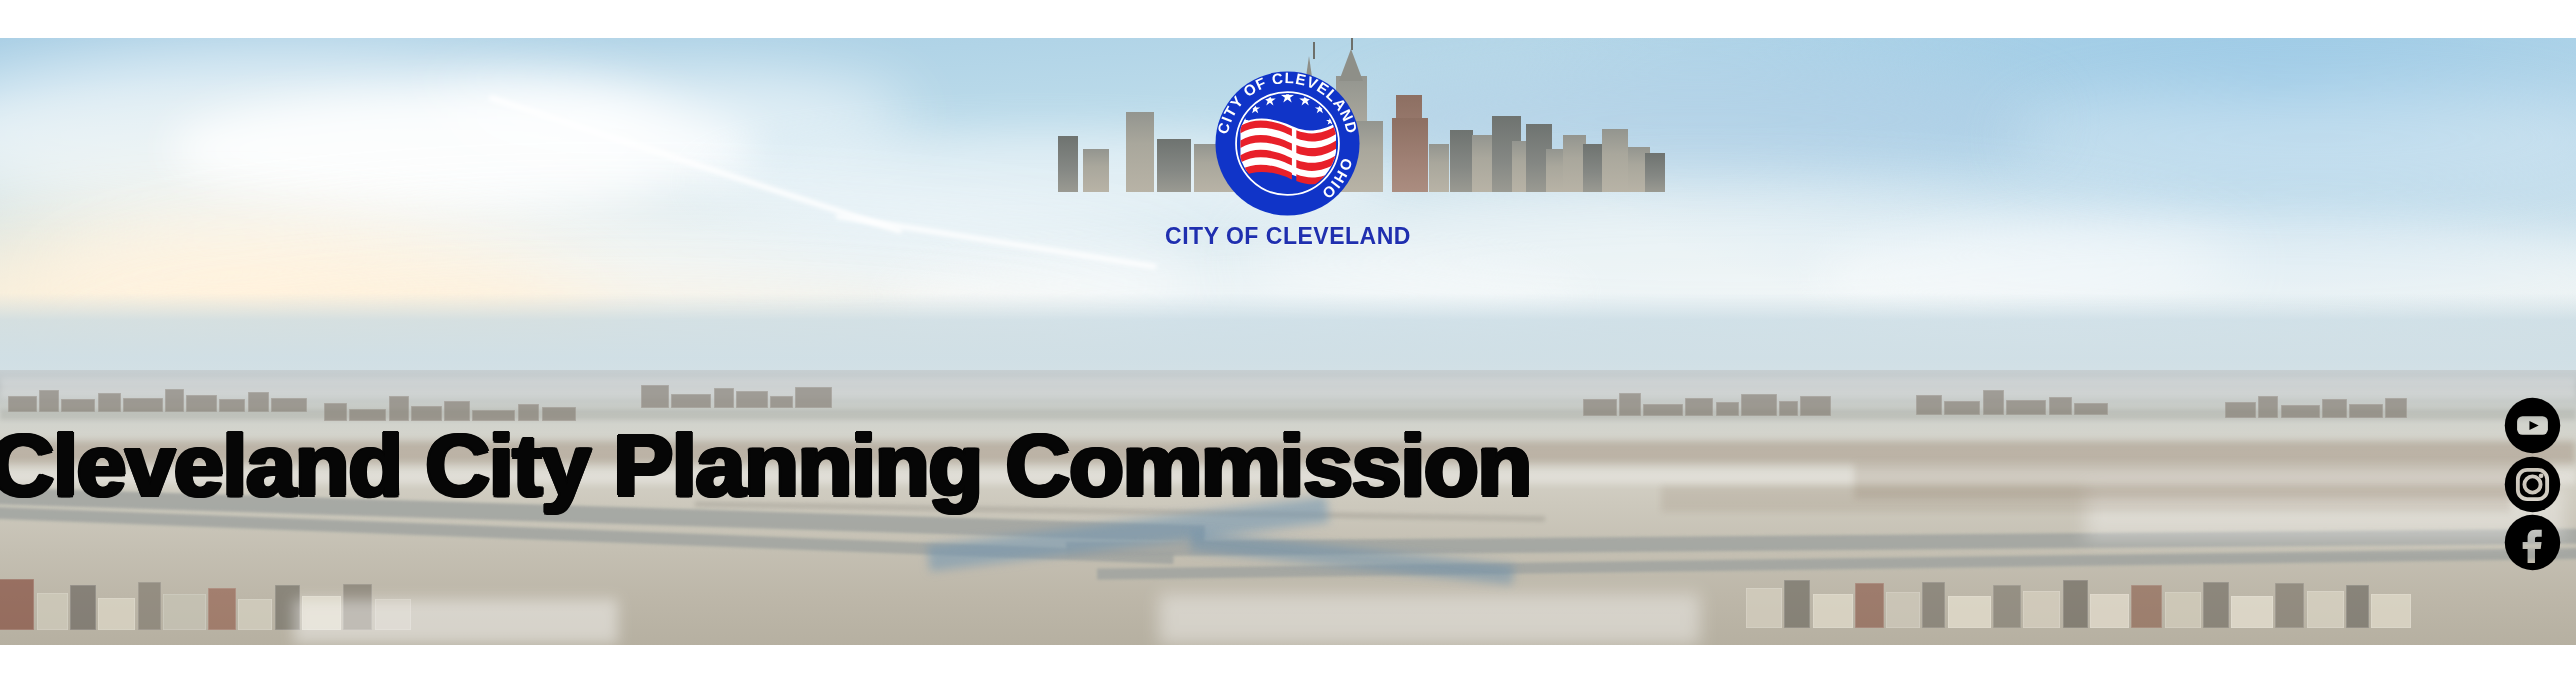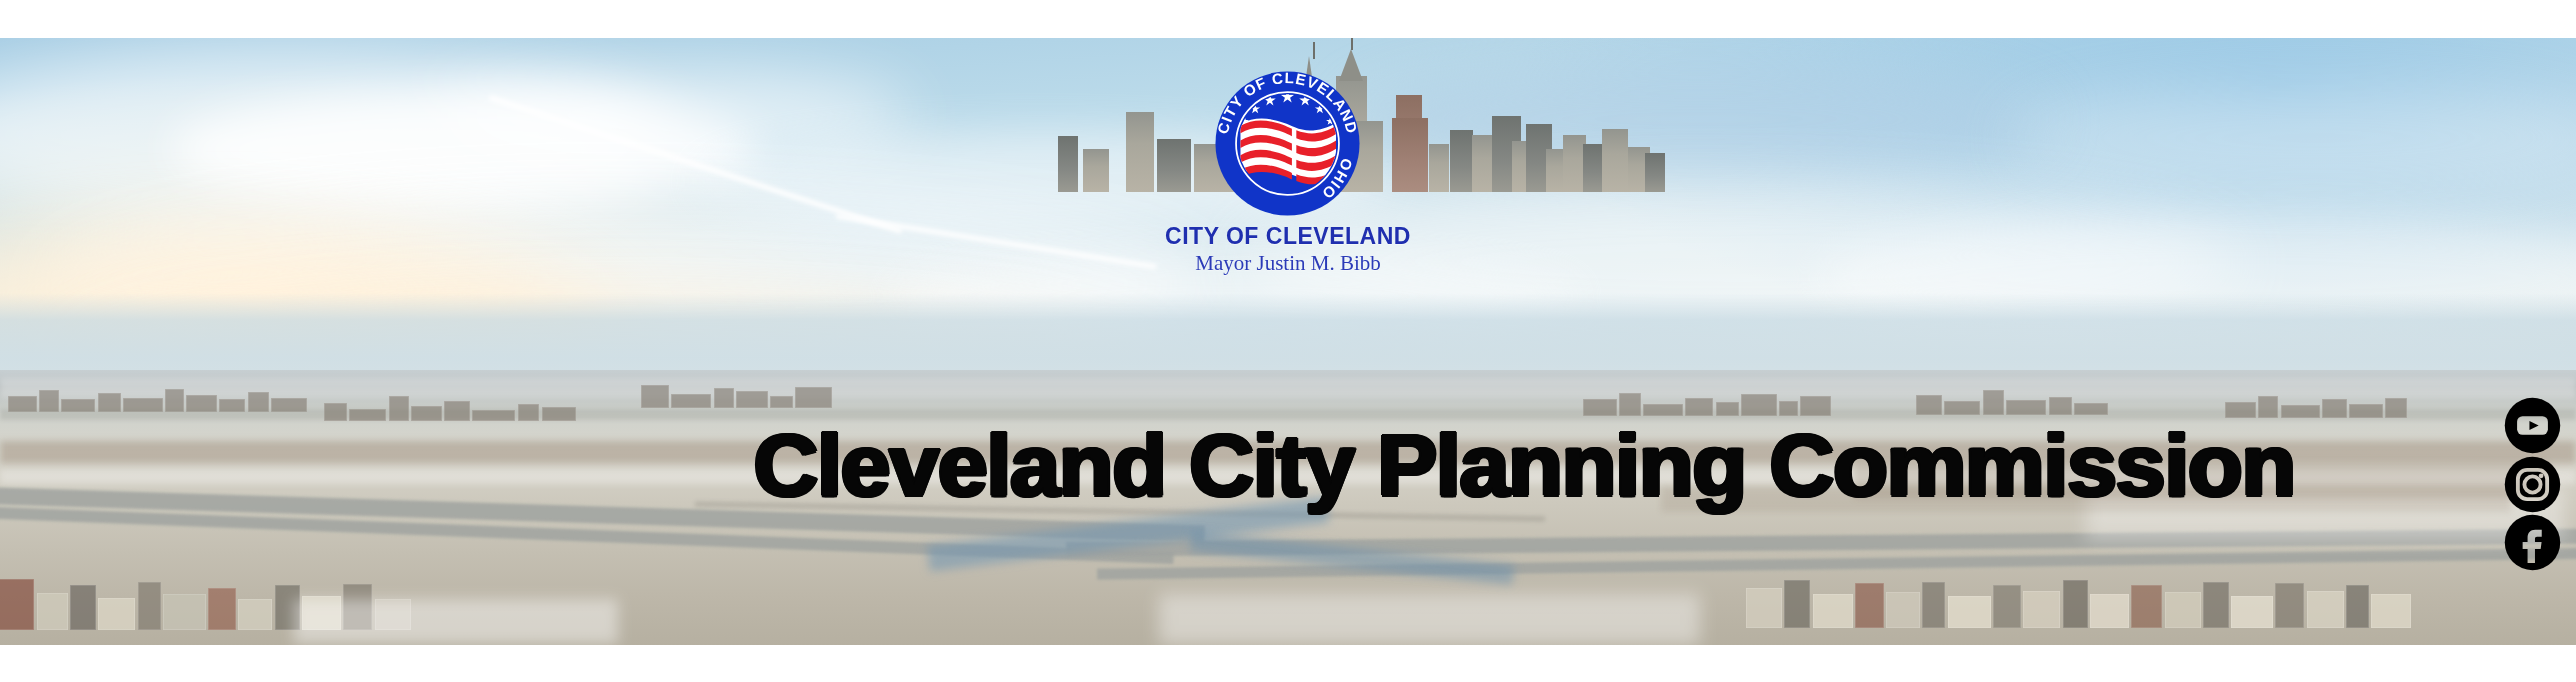--- a/index.html
+++ b/index.html
@@ -193,24 +193,24 @@
     font-size: 21px;
     color: #2B3BB8;
     line-height: 1.25;
     margin-top: 2.3px;
     text-shadow: 0 0.8px 0 rgba(255,255,255,0.4);
   }
 
   
   .main-title {
     position: absolute;
-    left: 0;
+    left: 12px;
     top: 421px;
     width: 2272px;
-    text-align: right;
+    text-align: left;
     z-index: 25;
     pointer-events: none;
   }
   .main-title span {
     display: inline-block;
     font-family: "Liberation Sans", sans-serif;
     font-weight: bold;
     font-size: 87px;
     line-height: 1;
     color: #060606;
@@ -479,21 +479,20 @@
         <path d="M112,82 C132,90 150,86 166,76 L166,87 C150,97 132,101 112,93 Z" fill="#E8202A"></path>
         <path d="M112,102 C132,110 150,106 166,96 L166,107 C150,117 132,121 112,113 Z" fill="#E8202A"></path>
         <path d="M112,122 C132,130 150,126 166,116 L166,127 C150,137 132,141 112,133 Z" fill="#E8202A"></path>
         <path d="M112,142 C132,150 150,146 166,136 L166,146 C150,156 132,159 112,151 Z" fill="#E8202A"></path>
       </g>
     </svg>
   </div>
 
   <div class="seal-caption">
     <div class="org">CITY OF CLEVELAND</div>
-    <div class="mayor">Mayor Justin M. Bibb</div>
   </div>
 
   <div class="main-title">
     <span>Cleveland City Planning Commission</span>
   </div>
 
   <div class="social-rail">
 
     <a class="social-btn" href="#" aria-label="YouTube">
       <svg viewBox="0 0 74 74" xmlns="http://www.w3.org/2000/svg">

